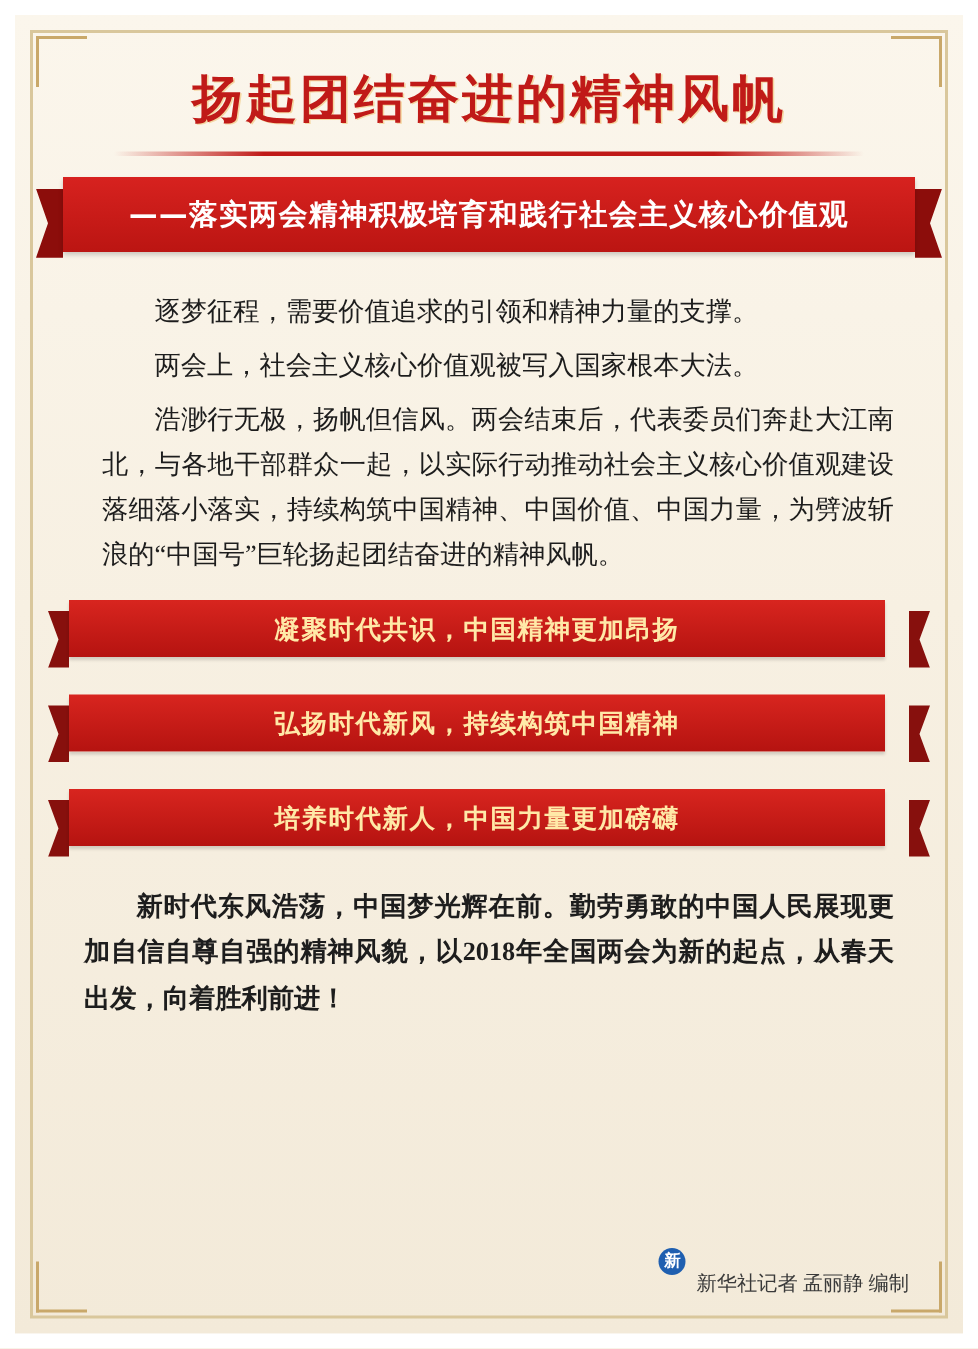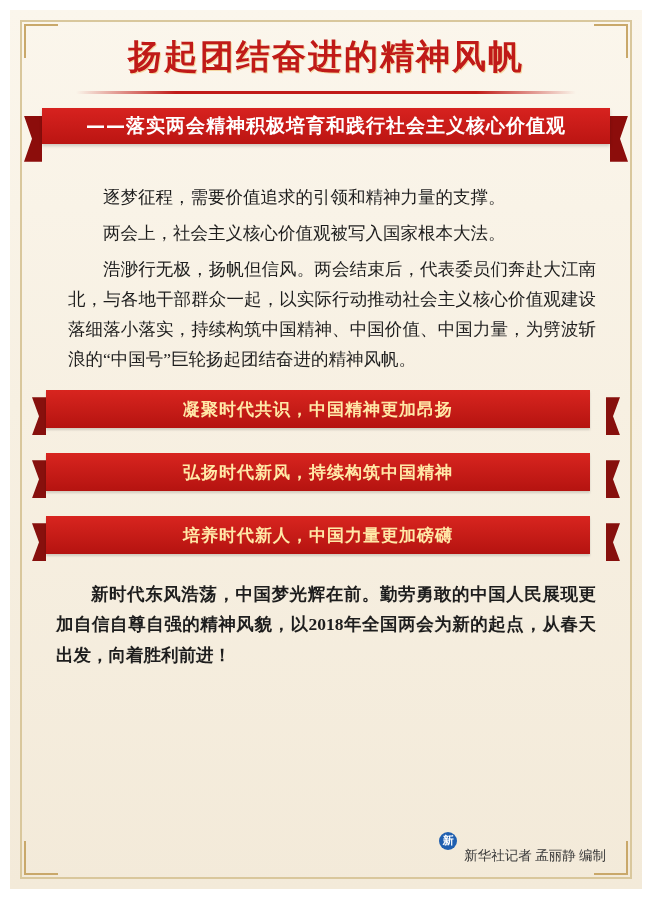--- a/index.html
+++ b/index.html
@@ -31,21 +31,21 @@
     top: 10px;
     bottom: 10px;
     border: 2px solid #d9c79c;
     box-sizing: border-box;
     pointer-events: none;
   }
 
   
   .title-wrap {
     position: relative;
-    padding-top: 26px;
+    padding-top: 36px;
     text-align: center;
   }
   .main-title {
     font-family: "DejaVu Sans", "Liberation Sans", sans-serif;
     font-weight: bold;
     font-size: 34px;
     letter-spacing: 2px;
     color: #c01a18;
     text-shadow: 1px 1px 0 #f4d7a2;
     line-height: 1.2;
@@ -61,21 +61,21 @@
   .ribbon {
     position: relative;
     margin: 14px 14px 0 14px;
     height: 52px;
   }
   .ribbon-body {
     position: absolute;
     left: 18px;
     right: 18px;
     top: 0;
-    height: 36px;
+    height: 50px;
     background: linear-gradient(180deg, #d7221f 0%, #bb1512 100%);
     display: flex;
     align-items: center;
     justify-content: center;
     box-shadow: 0 2px 3px rgba(0,0,0,0.18);
   }
   .ribbon-text {
     color: #ffffff;
     font-family: "DejaVu Sans", "Liberation Sans", sans-serif;
     font-weight: bold;

